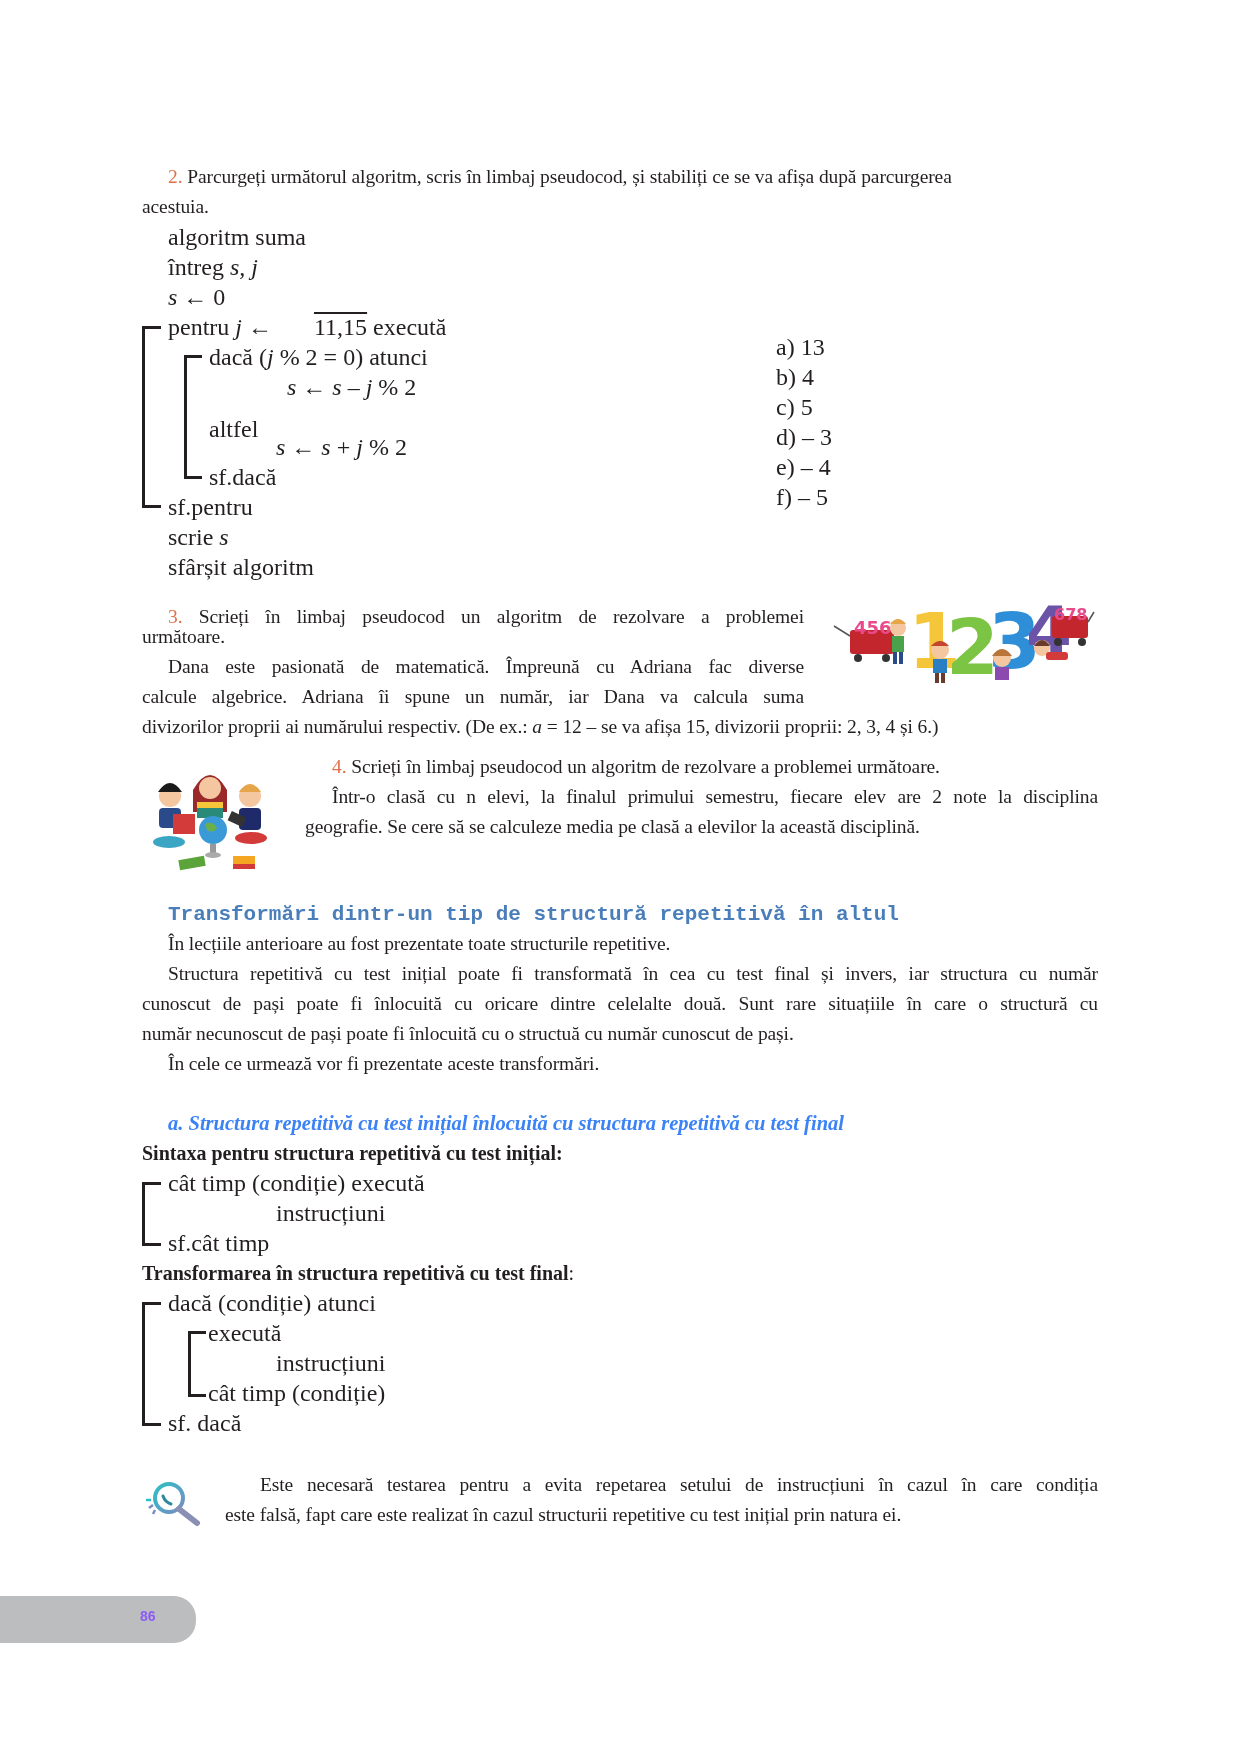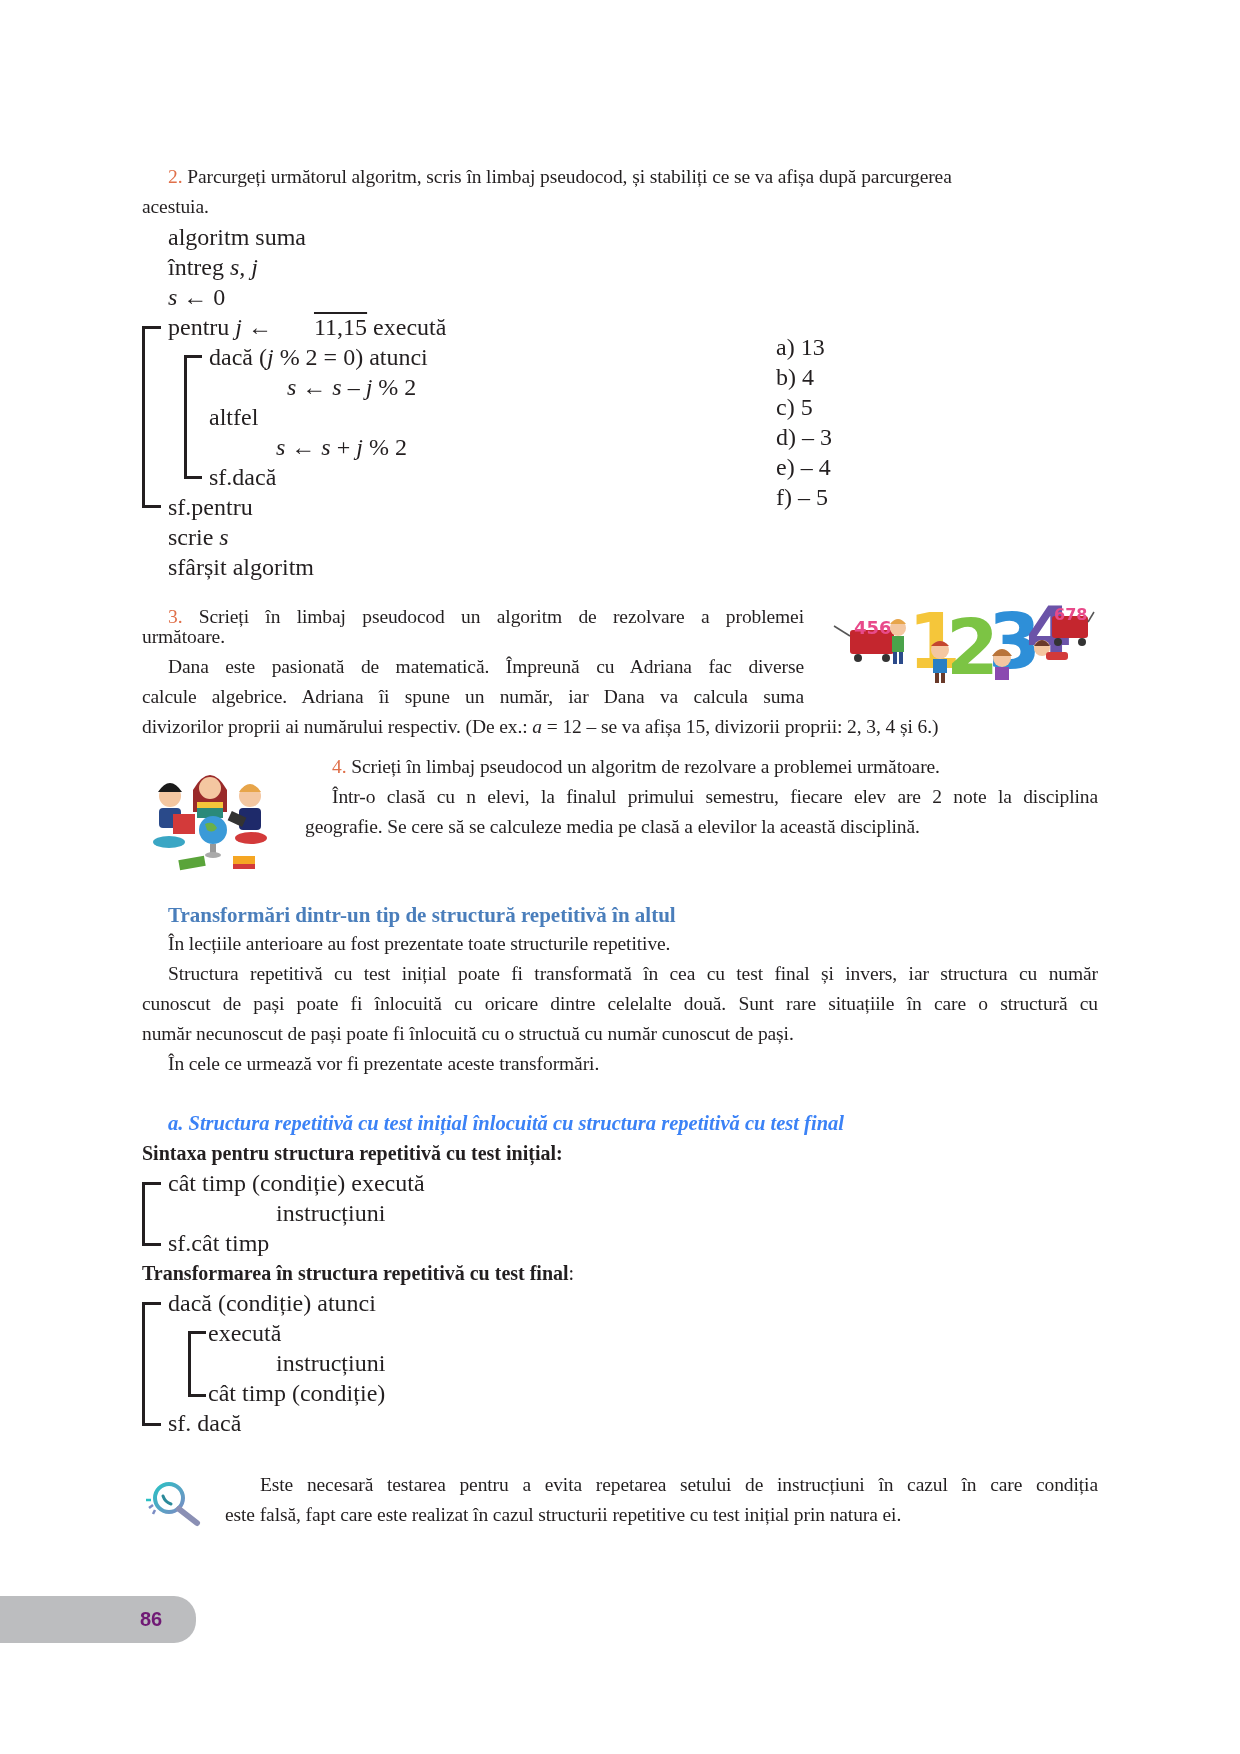--- a/index.html
+++ b/index.html
@@ -11,37 +11,37 @@
   .it { font-style: italic; }
   .code { font-size: 24px; line-height: 30px; }
   .brk { position: absolute; border-left: 3px solid #231f20; border-top: 3px solid #231f20; border-bottom: 3px solid #231f20; }
   .heading-blue { color: #4a7ebb; font-weight: bold; font-size: 21px; }
   .heading-red { color: #3b82f6; font-weight: bold; font-style: italic; font-size: 20.5px; }
   .bi { font-weight: bold; font-size: 20px; }
   .overline { text-decoration: overline; margin-left: 36px; }
   .page-tab { position: absolute; left: 0; top: 1596px; width: 196px; height: 47px; background: #bcbdbf;
               border-radius: 0 22px 22px 0; }
   .page-num { position: absolute; left: 140px; top: 1608px; font-family: "Liberation Sans", "DejaVu Sans", sans-serif;
-              font-weight: bold; font-size: 20px; color: #701a75; }
+              font-weight: bold; font-size: 14px; color: #8b5cf6; }
 </style>
 </head>
 <body>
 
 <div>
   <div class="abs txt" style="left:168px; top:162px;"><span class="num">2.</span><span> Parcurgeți următorul algoritm, scris în limbaj pseudocod, și stabiliți ce se va afișa după parcurgerea</span></div>
   <div class="abs txt" style="left:142px; top:192px;">acestuia.</div>
 
   <div>
     <div class="abs code" style="left:168px; top:222px;">algoritm suma</div>
     <div class="abs code" style="left:168px; top:252px;"><span>întreg </span><span class="it">s, j</span></div>
     <div class="abs code" style="left:168px; top:282px;"><span class="it">s</span><span> ← 0</span></div>
     <div class="abs code" style="left:168px; top:312px;"><span>pentru </span><span class="it">j</span><span> ← </span><span class="overline">11,15</span><span> execută</span></div>
     <div class="abs code" style="left:209px; top:342px;"><span>dacă (</span><span class="it">j</span><span> % 2 = 0) atunci</span></div>
     <div class="abs code" style="left:276px; top:372px;margin-left:11px;"><span class="it">s</span><span> ← </span><span class="it">s</span><span> – </span><span class="it">j</span><span> % 2</span></div>
-    <div class="abs code" style="left:209px; top:402px;">altfel</div>
+    <div class="abs code" style="left:209px; top:414px;">altfel</div>
     <div class="abs code" style="left:276px; top:432px;"><span class="it">s</span><span> ← </span><span class="it">s</span><span> + </span><span class="it">j</span><span> % 2</span></div>
     <div class="abs code" style="left:209px; top:462px;">sf.dacă</div>
     <div class="abs code" style="left:168px; top:492px;">sf.pentru</div>
     <div class="abs code" style="left:168px; top:522px;"><span>scrie </span><span class="it">s</span></div>
     <div class="abs code" style="left:168px; top:552px;">sfârșit algoritm</div>
 
     <div class="brk" style="left:142px; top:326px; width:16px; height:176px;"></div>
     <div class="brk" style="left:184px; top:355px; width:15px; height:118px;"></div>
   </div>
 
@@ -131,21 +131,21 @@
     <rect x="34" y="100" width="26" height="10" fill="#5aa43a" transform="rotate(-10 47 105)"></rect>
     <rect x="88" y="98" width="22" height="12" fill="#f5a623"></rect>
       <rect x="88" y="106" width="22" height="5" fill="#d33a3a"></rect>
   </svg>
   <div class="abs txt" style="left:332px; top:752px;"><span class="num">4.</span><span> Scrieți în limbaj pseudocod un algoritm de rezolvare a problemei următoare.</span></div>
   <div class="abs txt" style="left:332px; top:782px; width:766px; text-align:justify; text-align-last:justify;">Într-o clasă cu n elevi, la finalul primului semestru, fiecare elev are 2 note la disciplina</div>
   <div class="abs txt" style="left:305px; top:812px;">geografie. Se cere să se calculeze media pe clasă a elevilor la această disciplină.</div>
 </div>
 
 <div>
-  <div class="abs heading-blue" style="left:168px; top:900px; line-height:30px;">Transformări dintr-un tip de structură repetitivă în altul</div>
+  <div class="abs heading-blue" style="left:168px; top:900px; line-height:30px;font-family:Liberation Mono, monospace;">Transformări dintr-un tip de structură repetitivă în altul</div>
   <div class="abs txt" style="left:168px; top:929px;">În lecțiile anterioare au fost prezentate toate structurile repetitive.</div>
   <div class="abs txt" style="left:168px; top:959px; width:930px; text-align:justify; text-align-last:justify;">Structura repetitivă cu test inițial poate fi transformată în cea cu test final și invers, iar structura cu număr</div>
   <div class="abs txt" style="left:142px; top:989px; width:956px; text-align:justify; text-align-last:justify;">cunoscut de pași poate fi înlocuită cu oricare dintre celelalte două. Sunt rare situațiile în care o structură cu</div>
   <div class="abs txt" style="left:142px; top:1019px;">număr necunoscut de pași poate fi înlocuită cu o structuă cu număr cunoscut de pași.</div>
   <div class="abs txt" style="left:168px; top:1049px;">În cele ce urmează vor fi prezentate aceste transformări.</div>
 </div>
 
 <div>
   <div class="abs heading-red" style="left:168px; top:1108px; line-height:30px;">a. Structura repetitivă cu test inițial înlocuită cu structura repetitivă cu test final</div>
   <div class="abs" style="left:142px; top:1138px; line-height:30px;"><span class="bi">Sintaxa pentru structura repetitivă cu test inițial</span><span class="bi" style="font-style:normal;">:</span></div>

